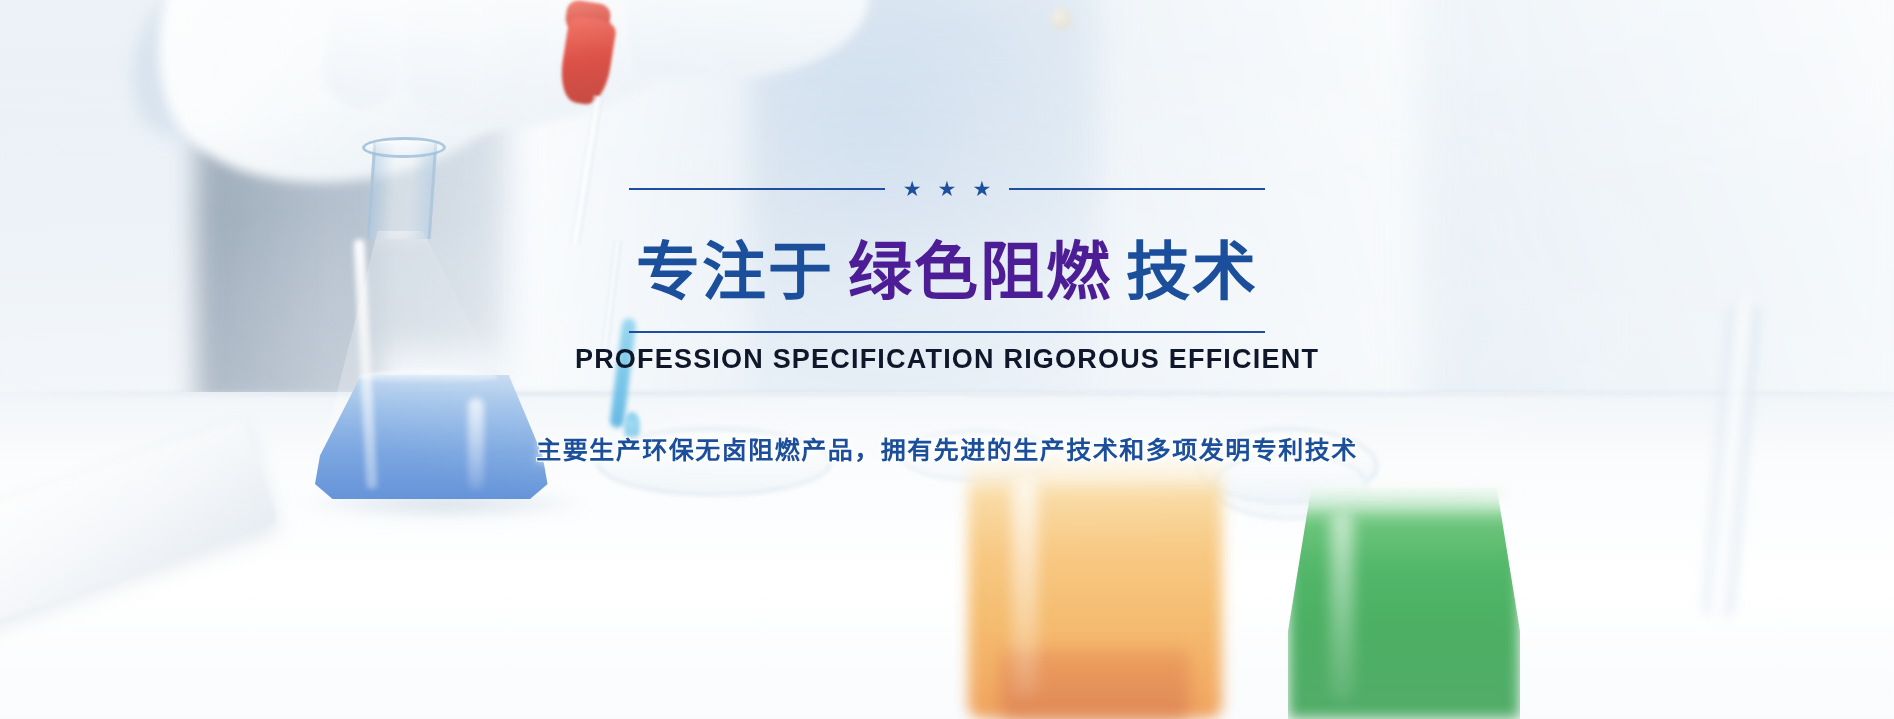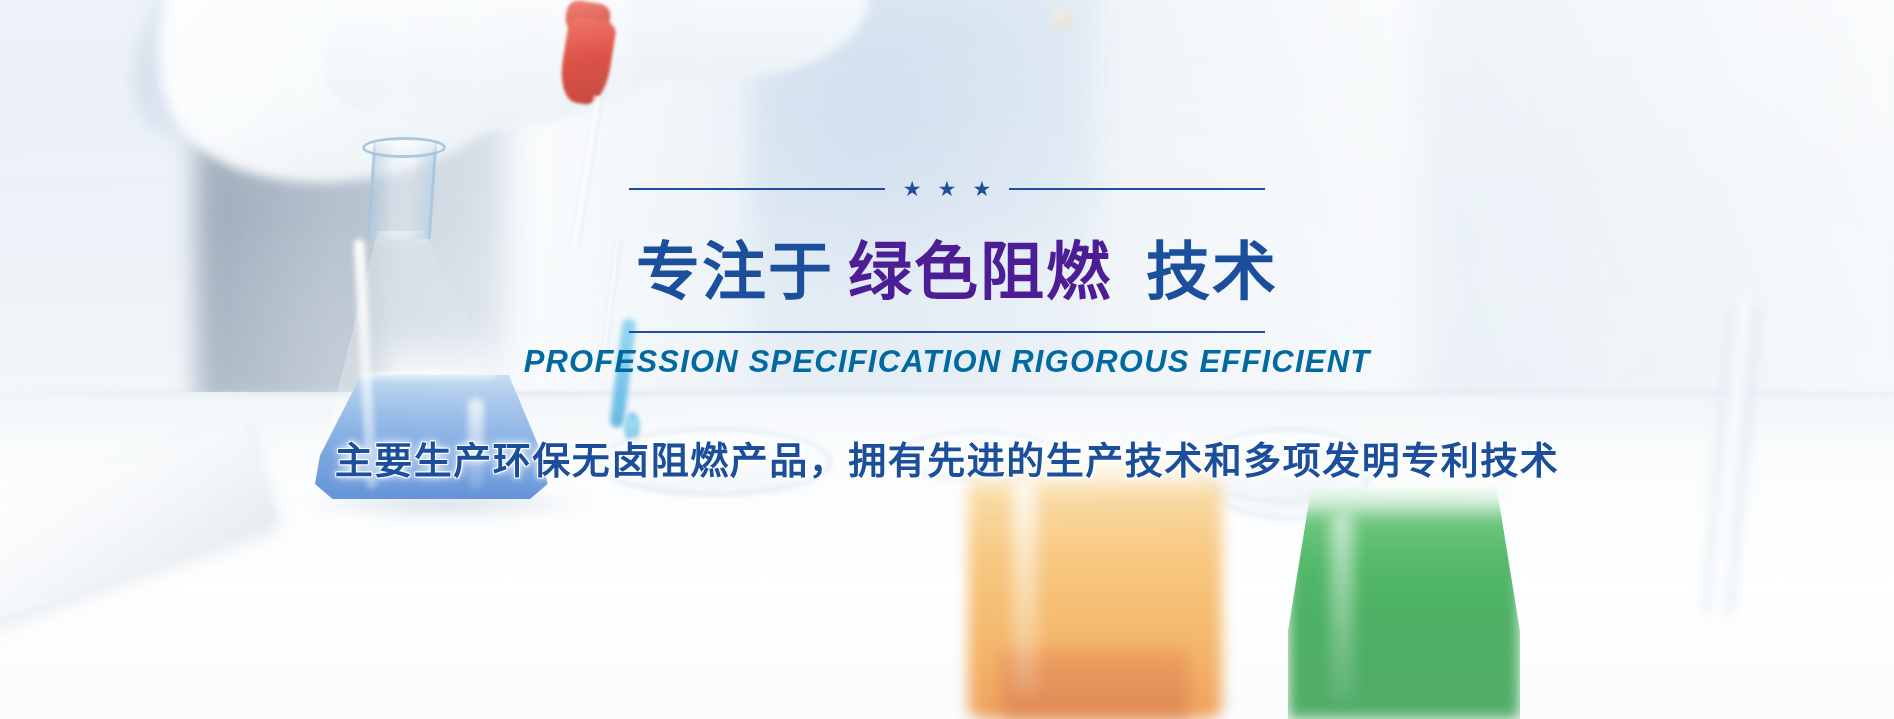--- a/index.html
+++ b/index.html
@@ -310,42 +310,41 @@
   .rule-r{margin-left:18px;}
   .stars{display:flex;align-items:center;gap:16px;}
   .star{color:#1e4f9e;font-size:21px;line-height:1;display:block;}
 
   
   .headline{
     position:absolute;top:197px;left:50%;transform:translateX(-50%);
     white-space:nowrap;font-size:64px;font-weight:700;
     letter-spacing:2px;line-height:1.02;
   }
-  .h-blue{color:#1b4f9c;margin-left:20px;}
+  .h-blue{color:#1b4f9c;}
   .h-green{color:#4c1d95;}
   .h-gap{display:inline-block;width:14px;}
 
   
   .underline{
     position:absolute;top:331px;left:50%;transform:translateX(-50%);
     width:636px;height:2px;background:#1e4f9e;
   }
 
   
   .english{
     position:absolute;top:344px;left:50%;transform:translateX(-50%);
-    white-space:nowrap;color:#0369a1;font-size:31px;font-weight:700;
+    white-space:nowrap;color:#0f172a;font-size:27px;font-weight:700;
     letter-spacing:1.2px;
-    font-style:italic;
   }
 
   
   .tagline{
     position:absolute;top:430px;left:50%;transform:translateX(-50%);
-    white-space:nowrap;color:#1b4f9c;font-size:38px;font-weight:700;
+    white-space:nowrap;color:#1b4f9c;font-size:25px;font-weight:700;
     letter-spacing:1.5px;
     text-shadow:
       0 0 6px rgba(255,255,255,.95),
       0 0 12px rgba(255,255,255,.9),
       1px 1px 0 rgba(255,255,255,.9),
       -1px -1px 0 rgba(255,255,255,.9),
       1px -1px 0 rgba(255,255,255,.9),
       -1px 1px 0 rgba(255,255,255,.9);
   }
 </style>

